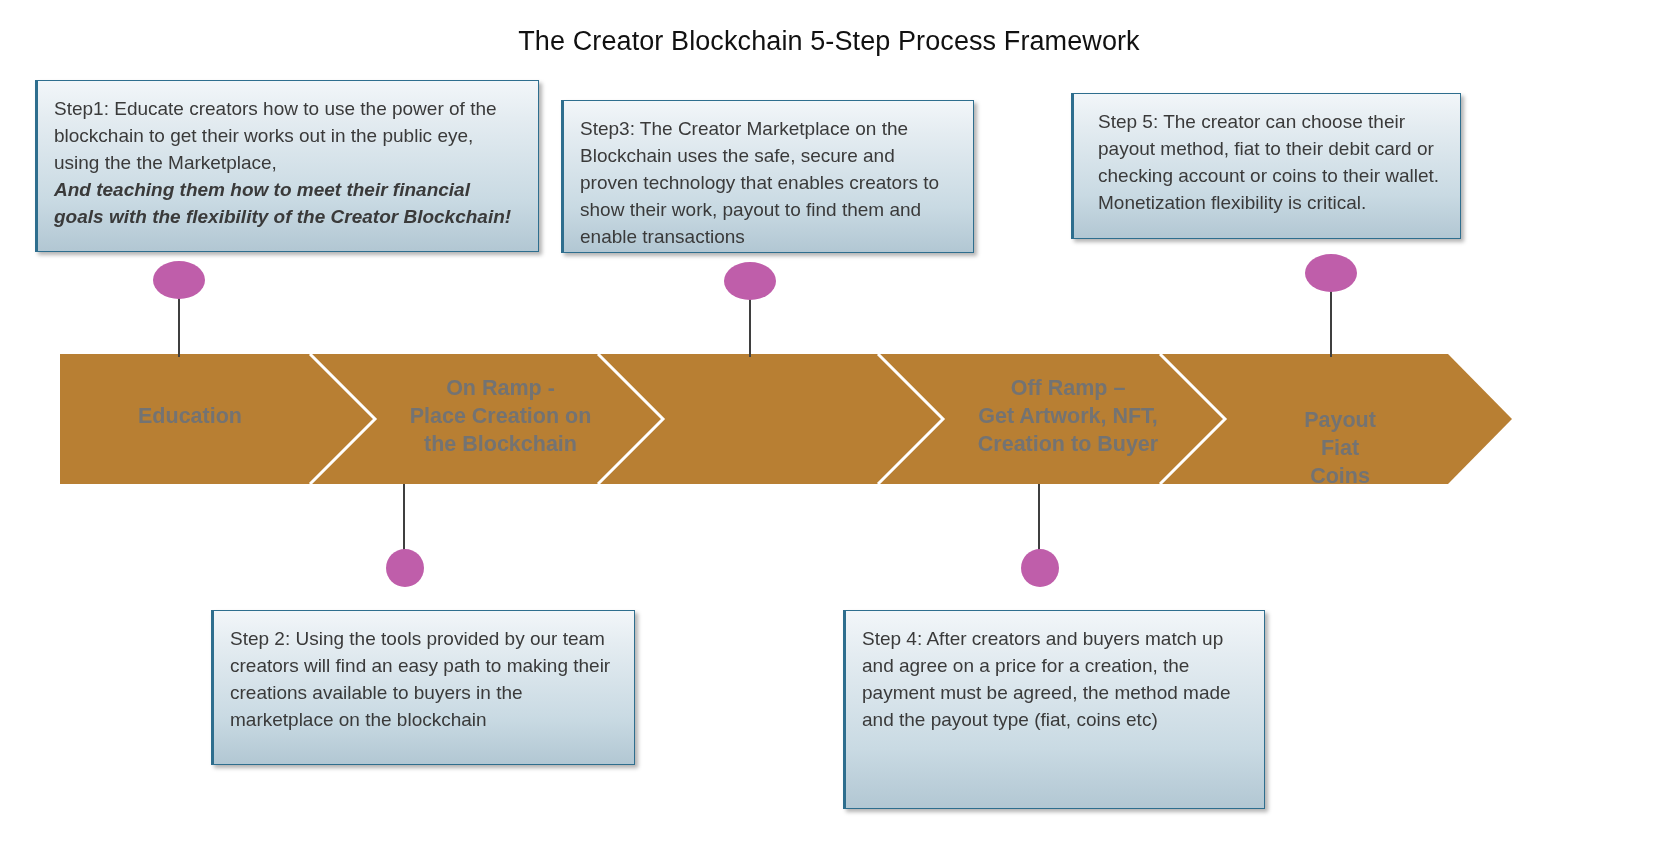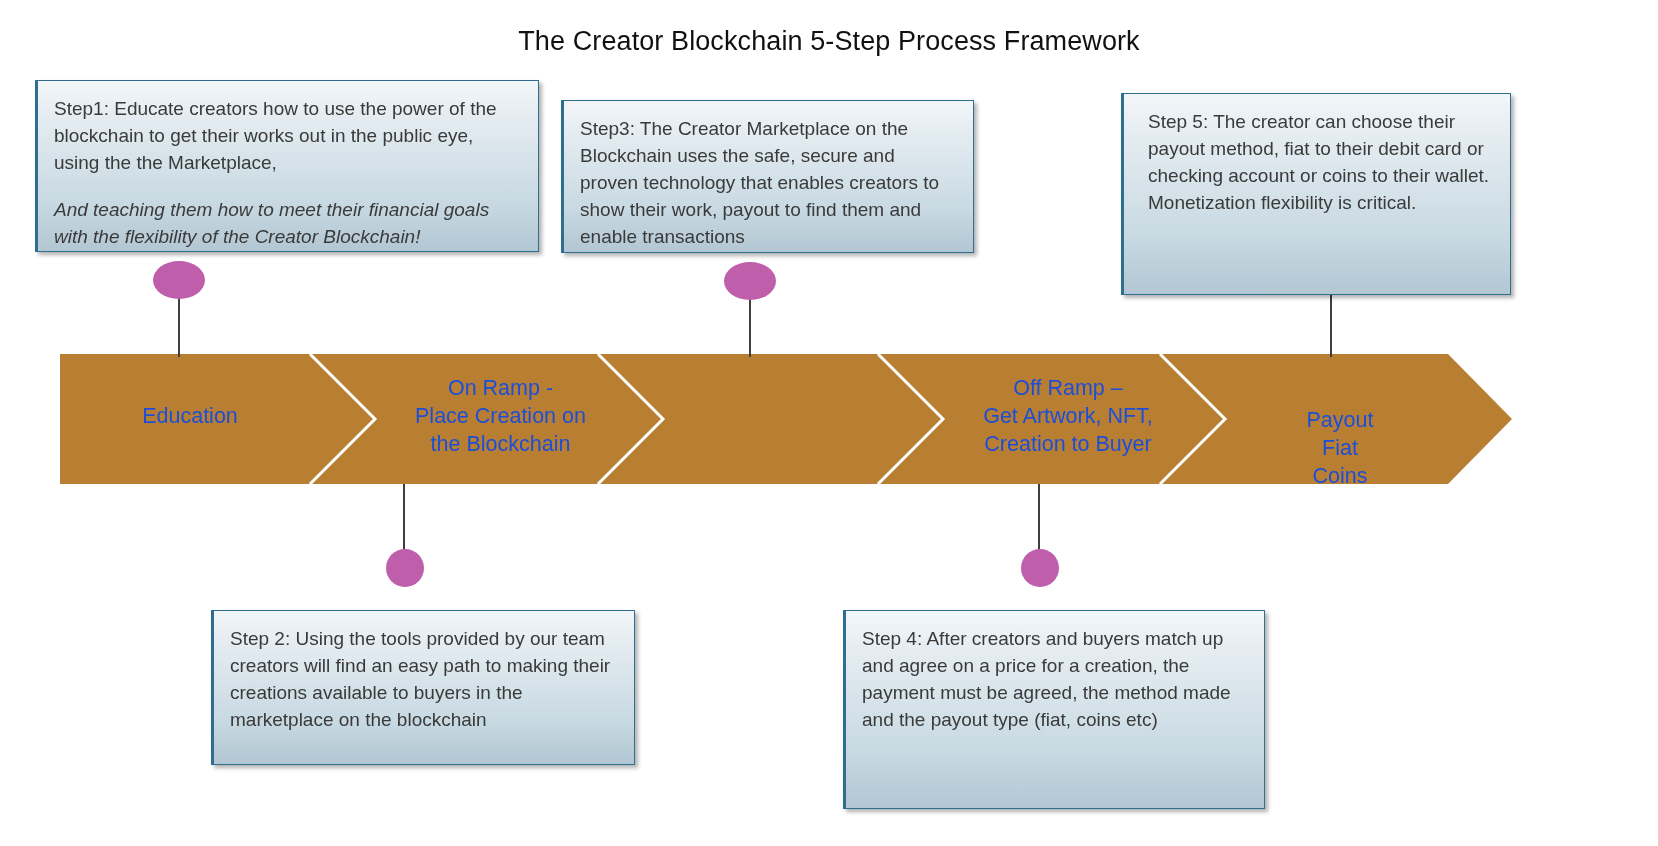--- a/index.html
+++ b/index.html
@@ -38,28 +38,27 @@
     box-shadow: 3px 3px 4px rgba(0,0,0,0.30);
     color: #3a3a3a;
     font-size: 19px;
     line-height: 27px;
     padding: 14px 16px 10px 16px;
   }
   .callout p {
     margin: 0;
   }
   .callout .emph {
-    font-weight: normal;
+    font-weight: bold;
     font-style: italic;
-    margin-top: 20px;
   }
 
   #callout-step1 { left: 35px;   top: 80px;  width: 504px; height: 172px; }
   #callout-step3 { left: 561px;  top: 100px; width: 413px; height: 153px; }
-  #callout-step5 { left: 1121px; top: 93px;  width: 390px; height: 202px; padding-left: 24px; }
+  #callout-step5 { left: 1071px; top: 93px;  width: 390px; height: 146px; padding-left: 24px; }
   #callout-step2 { left: 211px;  top: 610px; width: 424px; height: 155px; }
   #callout-step4 { left: 843px;  top: 610px; width: 422px; height: 199px; }
 
   
   .conn-line {
     position: absolute;
     width: 2px;
     background: #3f3f3f;
   }
   .conn-dot {
@@ -94,22 +93,22 @@
     width: 1452px;
     height: 130px;
   }
   #process-banner svg {
     display: block;
     width: 1452px;
     height: 130px;
   }
   .seg-label {
     position: absolute;
-    color: #1d4ed8;
-    font-weight: normal;
+    color: #737373;
+    font-weight: bold;
     font-size: 21.5px;
     line-height: 28px;
     text-align: center;
     white-space: pre-line;
     pointer-events: none;
   }
   #label-0 { left: 10px;   top: 48px;  width: 240px; }
   #label-1 { left: 308px;  top: 20px;  width: 265px; }
   #label-2 { left: 588px;  top: 20px;  width: 265px; }
   #label-3 { left: 868px;  top: 20px;  width: 280px; }

